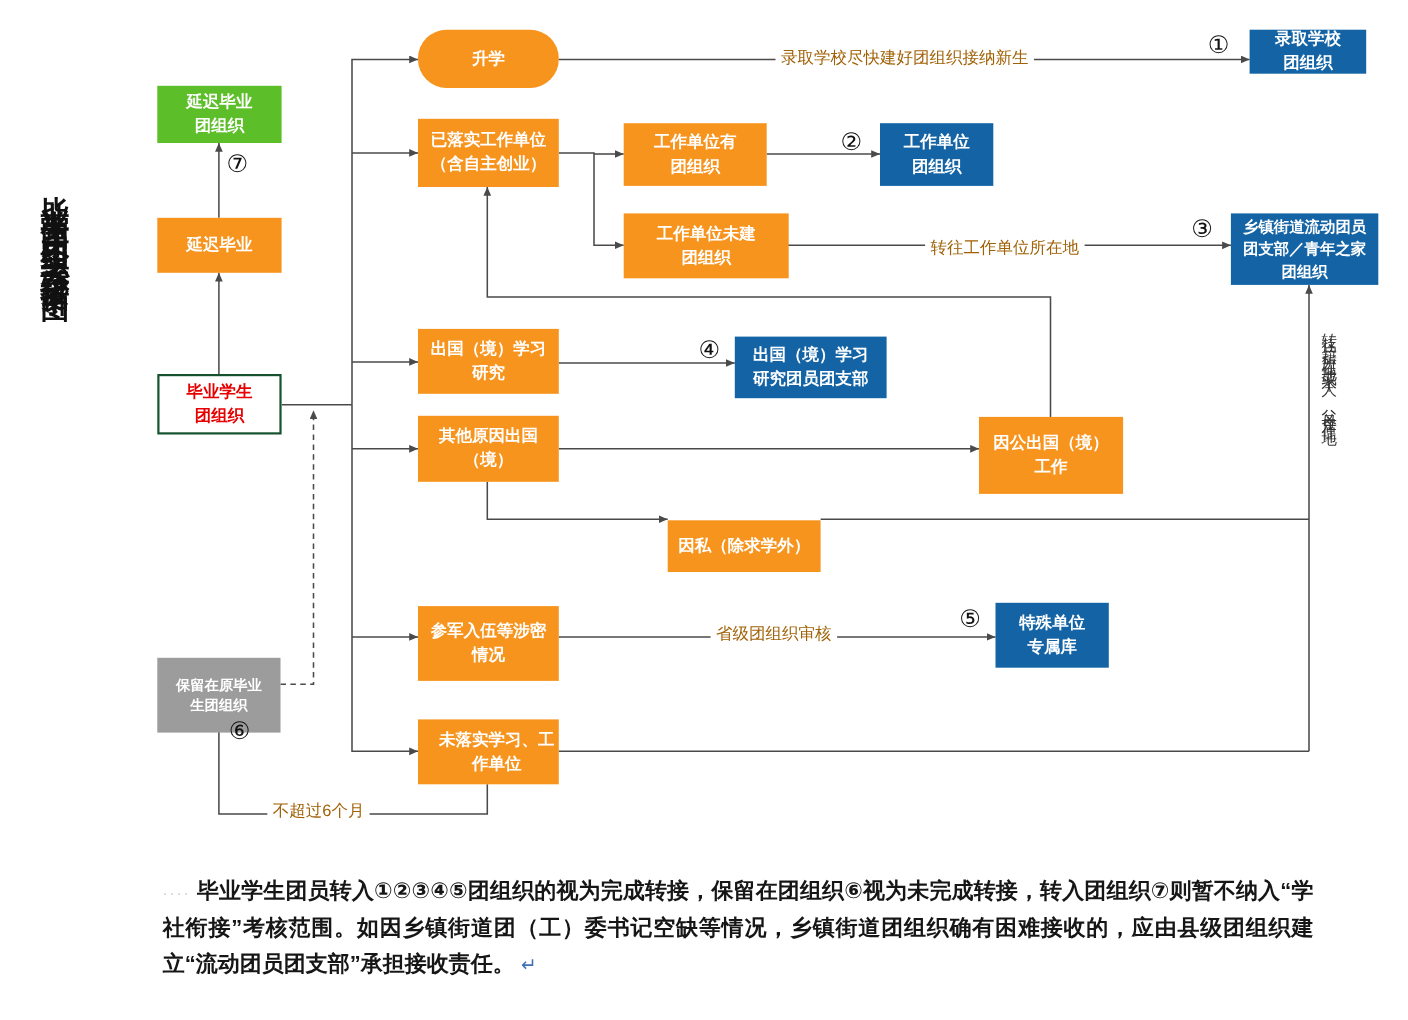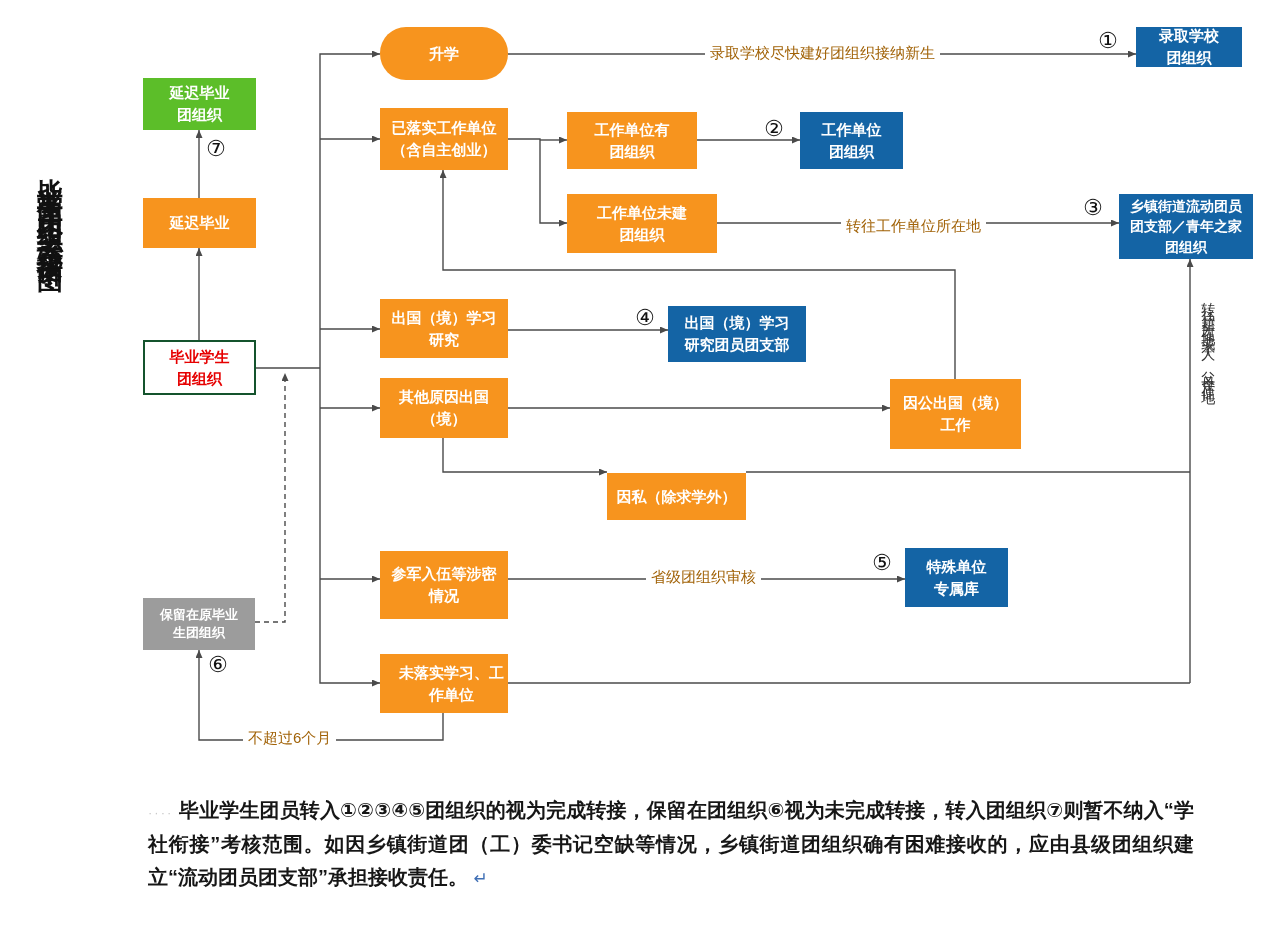--- a/index.html
+++ b/index.html
@@ -89,21 +89,21 @@
     </g>
   </svg>
 
   <div class="side-title" style="left:36px;top:158px;">毕业学生团员团组织关系转接指引图</div>
 
   <div class="node green" style="left:143px;top:78px;width:113px;height:52px;">延迟毕业
 团组织</div>
   <div class="node orange" style="left:143px;top:198px;width:113px;height:50px;">延迟毕业</div>
   <div class="node outline-red" style="left:143px;top:340px;width:113px;height:55px;">毕业学生
 团组织</div>
-  <div class="node gray" style="left:143px;top:598px;width:112px;height:52px;">保留在原毕业
+  <div class="node gray" style="left:143px;top:598px;width:112px;height:68px;">保留在原毕业
 生团组织</div>
 
   <div class="node orange" style="left:380px;top:27px;width:128px;height:53px;border-radius:26px;">升学</div>
   <div class="node orange" style="left:380px;top:108px;width:128px;height:62px;">已落实工作单位
 （含自主创业）</div>
   <div class="node orange" style="left:380px;top:299px;width:128px;height:59px;">出国（境）学习
 研究</div>
   <div class="node orange" style="left:380px;top:378px;width:128px;height:60px;">其他原因出国
 （境）</div>
   <div class="node orange" style="left:380px;top:551px;width:128px;height:68px;">参军入伍等涉密

